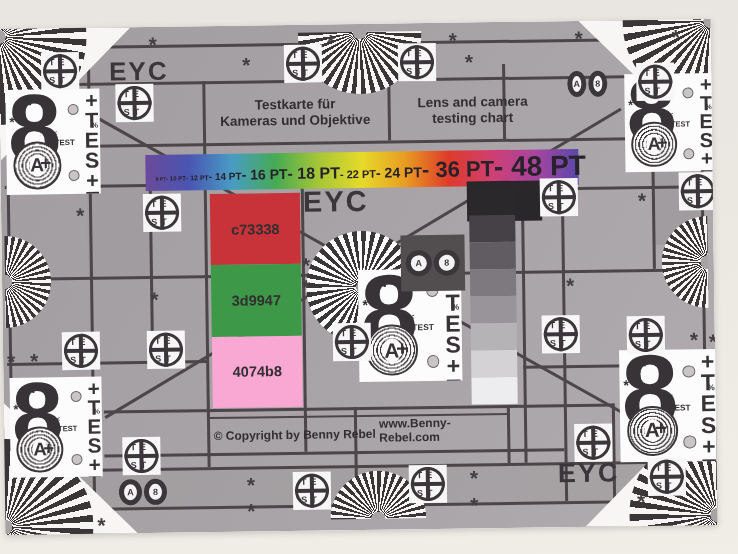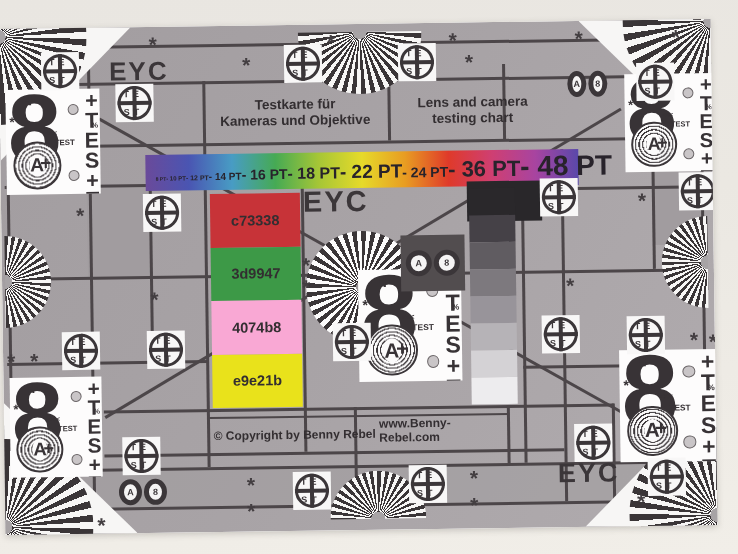--- a/index.html
+++ b/index.html
@@ -122,39 +122,36 @@
     <div class="diag" style="left:622px;top:90px;width:601px;transform:rotate(149.9deg);"></div>
 
     <div id="rainbow" style="background: linear-gradient(90deg, rgb(106, 74, 154), rgb(74, 85, 178), rgb(72, 156, 196), rgb(70, 170, 84), rgb(166, 198, 54), rgb(230, 218, 42), rgb(232, 156, 34), rgb(223, 58, 42), rgb(207, 63, 114), rgb(168, 68, 160), rgb(90, 72, 170));">
       <div id="pt-labels">
           <span style="font-size: 5px;">8 PT</span>
           <span style="font-size: 6px;"> - 10 PT</span>
           <span style="font-size: 7px;"> - 12 PT</span>
           <span style="font-size: 10px;"> - 14 PT</span>
           <span style="font-size: 14px;"> - 16 PT</span>
           <span style="font-size: 16px;"> - 18 PT</span>
-          <span style="font-size: 19px;"> - 22 PT</span>
+          <span style="font-size: 11px;"> - 22 PT</span>
           <span style="font-size: 14px;"> - 24 PT</span>
           <span style="font-size: 22px;"> - 36 PT</span>
           <span style="font-size: 28px;"> - 48 PT</span>
         </div>
     </div>
 
     <div id="patch-column">
         <div class="patch" style="background: rgb(199, 51, 56);">
           <span>c73338</span>
         </div>
         <div class="patch" style="background: rgb(61, 153, 71);">
           <span>3d9947</span>
         </div>
         <div class="patch" style="background: #f9a8d4;">
           <span>4074b8</span>
-        </div>
-        <div class="patch" style="background: rgb(233, 226, 27);">
-          <span>e9e21b</span>
         </div>
       </div>
 
     <div id="gray-slab"></div>
     <div id="gray-wedge">
         <div class="gstep" style="background: rgb(42, 40, 43);"></div>
         <div class="gstep" style="background: rgb(69, 65, 71);"></div>
         <div class="gstep" style="background: rgb(96, 92, 97);"></div>
         <div class="gstep" style="background: rgb(125, 121, 126);"></div>
         <div class="gstep" style="background: rgb(152, 148, 154);"></div>

